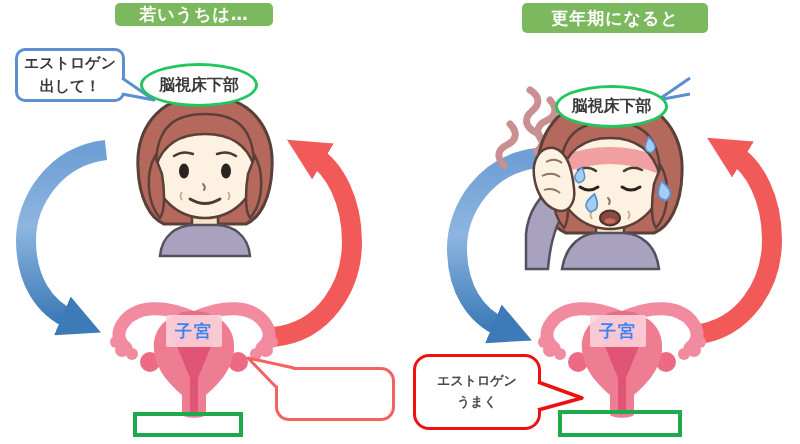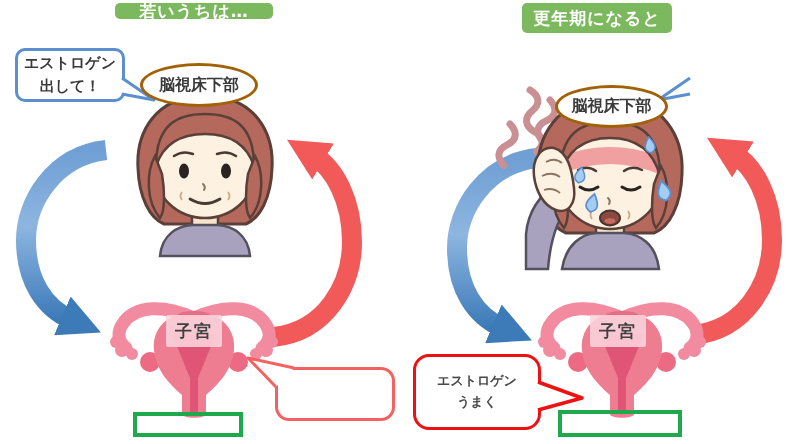--- a/index.html
+++ b/index.html
@@ -5,23 +5,23 @@
   *{margin:0;padding:0;box-sizing:border-box}
   html,body{background:#fff}
   body{font-family:"DejaVu Sans","Liberation Sans",sans-serif}
   .canvas{position:relative;width:800px;height:444px;background:#fff;overflow:hidden}
   .abs{position:absolute}
   .title-badge{background:#7cb85e;color:#fff;font-weight:bold;font-size:17px;
     display:flex;align-items:center;justify-content:center;border-radius:5px;letter-spacing:1px}
   .bubble-blue{background:#fff;border:3px solid #5b8fd0;border-radius:10px;color:#3a3a3a;
     font-weight:bold;display:flex;flex-direction:column;align-items:center;justify-content:center;
     line-height:1.55;text-align:center}
-  .ellipse-label{background:#fff;border:3px solid #a16207;border-radius:50%;
+  .ellipse-label{background:#fff;border:3px solid #22c55e;border-radius:50%;
     display:flex;align-items:center;justify-content:center;color:#3a3a3a;font-weight:bold;font-size:16px}
-  .uterus-label{background:rgba(250,213,221,.88);color:#404040;font-weight:bold;font-size:17px;
+  .uterus-label{background:rgba(250,213,221,.88);color:#3b82f6;font-weight:bold;font-size:17px;
     display:flex;align-items:center;justify-content:center;border-radius:2px;letter-spacing:2px}
   .bubble-red-empty{background:#fff;border:3px solid #f56161;border-radius:14px}
   .bubble-red{background:#fff;border:3.5px solid #ee1111;border-radius:16px;color:#4a4a4a;
     font-weight:bold;font-size:13px;line-height:1.6;display:flex;flex-direction:column;
     align-items:center;justify-content:center;text-align:center}
   .green-box{border:4px solid #1fa94d;background:transparent}
   svg{overflow:visible;display:block}
 </style>
 </head>
 <body>
@@ -80,21 +80,21 @@
       <circle cx="164" cy="44" r="6" fill="#f28ba0"></circle>
     <circle cx="42" cy="64" r="10" fill="#ec6a84"></circle>
       <circle cx="130" cy="64" r="10" fill="#ec6a84"></circle>
     <path d="M86 14 C 58 14 44 32 46 52 C 48 74 64 88 74 97 L74 116 C74 121 98 121 98 116 L98 97 C108 88 124 74 126 52 C128 32 114 14 86 14 Z" fill="#ef7d92"></path>
     <path d="M70 16 C78 22 94 22 102 16 C96 12 76 12 70 16 Z" fill="#e56e86"></path>
     <path d="M64 36 L108 36 L90 80 L82 80 Z" fill="#e05575"></path>
     <path d="M82 78 L90 78 L90 114 C90 117 82 117 82 114 Z" fill="#e05575"></path>
   </svg>
   <div class="abs uterus-label" style="left:166px;top:315px;width:56px;height:32px">子宮</div>
 
-  <div class="abs title-badge" style="left:115px;top:3px;width:158px;height:16px">若いうちは…</div>
+  <div class="abs title-badge" style="left:115px;top:3px;width:158px;height:23px">若いうちは…</div>
 
   <div class="abs bubble-blue" style="left:15px;top:48px;width:110px;height:54px;font-size:15px">
     <span>エストロゲン</span>
     <span>出して！</span>
   </div>
   <svg class="abs" style="left:118px;top:74px" width="40" height="30" viewBox="0 0 40 30">
     <path d="M4 4 L36 26 L4 20" fill="#fff" stroke="#5b8fd0" stroke-width="3" stroke-linejoin="round"></path>
   </svg>
 
   <div class="abs ellipse-label" style="left:140px;top:63px;width:118px;height:44px">脳視床下部</div>
@@ -176,21 +176,21 @@
       <circle cx="164" cy="44" r="6" fill="#f28ba0"></circle>
     <circle cx="42" cy="64" r="10" fill="#ec6a84"></circle>
       <circle cx="130" cy="64" r="10" fill="#ec6a84"></circle>
     <path d="M86 14 C 58 14 44 32 46 52 C 48 74 64 88 74 97 L74 116 C74 121 98 121 98 116 L98 97 C108 88 124 74 126 52 C128 32 114 14 86 14 Z" fill="#ef7d92"></path>
     <path d="M70 16 C78 22 94 22 102 16 C96 12 76 12 70 16 Z" fill="#e56e86"></path>
     <path d="M64 36 L108 36 L90 80 L82 80 Z" fill="#e05575"></path>
     <path d="M82 78 L90 78 L90 114 C90 117 82 117 82 114 Z" fill="#e05575"></path>
   </svg>
   <div class="abs uterus-label" style="left:590px;top:315px;width:56px;height:32px">子宮</div>
 
-  <div class="abs title-badge" style="left:522px;top:3px;width:150px;height:30px">更年期になると</div>
+  <div class="abs title-badge" style="left:522px;top:3px;width:186px;height:30px">更年期になると</div>
 
   <svg class="abs" style="left:652px;top:74px" width="42" height="32" viewBox="0 0 42 32">
     <path d="M38 4 L6 26 L38 20" fill="#fff" stroke="#5b8fd0" stroke-width="3" stroke-linejoin="round"></path>
   </svg>
 
   <div class="abs ellipse-label" style="left:555px;top:85px;width:113px;height:43px">脳視床下部</div>
 
   <div class="abs bubble-red" style="left:413px;top:354px;width:128px;height:76px">
     <span>エストロゲン</span>
     <span>うまく</span>

